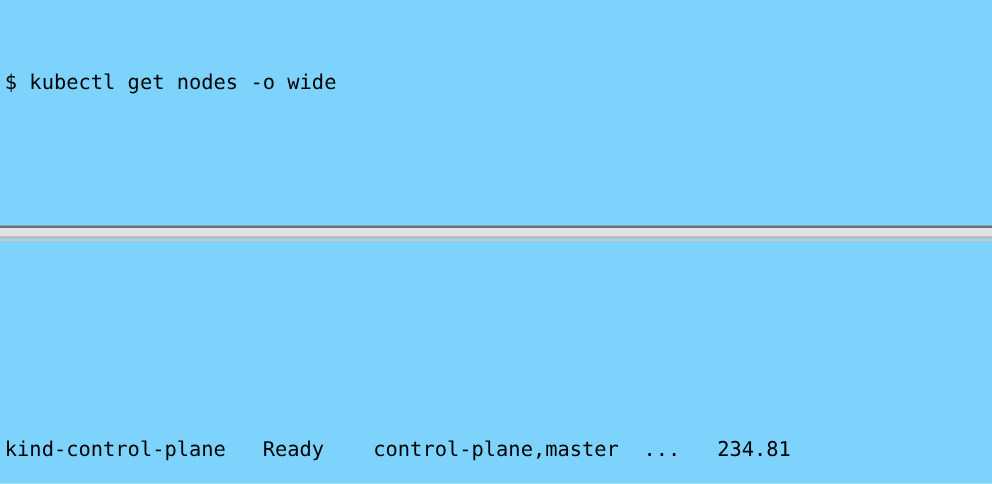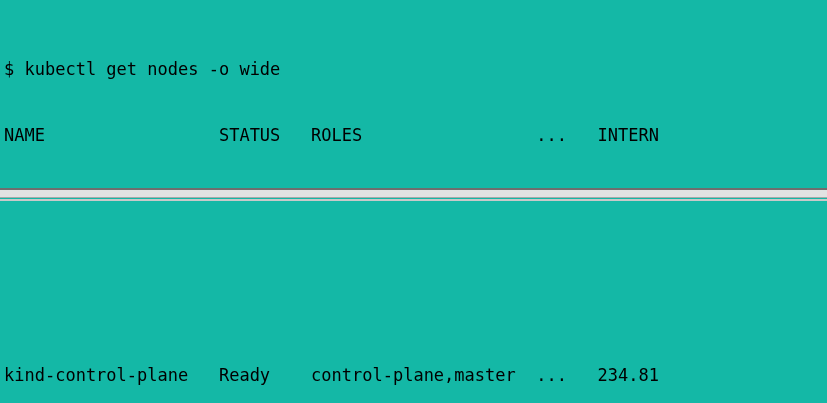--- a/index.html
+++ b/index.html
@@ -12,21 +12,21 @@
     width: 827px;
     height: 403px;
     overflow: hidden;
     font-family: "DejaVu Sans Mono", "Liberation Mono", monospace;
   }
 
   #terminal {
     position: relative;
     width: 827px;
     height: 403px;
-    background: #14b8a6;
+    background: #7dd3fc;
     overflow: hidden;
   }
 
   
   .text-block {
     position: absolute;
     left: 0;
     width: 827px;
     white-space: pre;
     font-family: "DejaVu Sans Mono", "Liberation Mono", monospace;
@@ -90,21 +90,20 @@
   #gap-upper { top: 60px;  height: 128px; }
   #gap-lower { top: 201px; height: 119px; }
 </style>
 </head>
 <body>
 
 <div id="terminal">
 
   <div id="top-block" class="text-block">
     <span class="line">$ kubectl get nodes -o wide</span>
-    <span class="line">NAME                 STATUS   ROLES                 ...   INTERN</span>
   </div>
 
   <div id="gap-upper" class="blank-region"></div>
 
   <div id="divider">
     <div class="rule-top"></div>
     <div class="rule-band"></div>
     <div class="rule-bottom"></div>
   </div>
 

